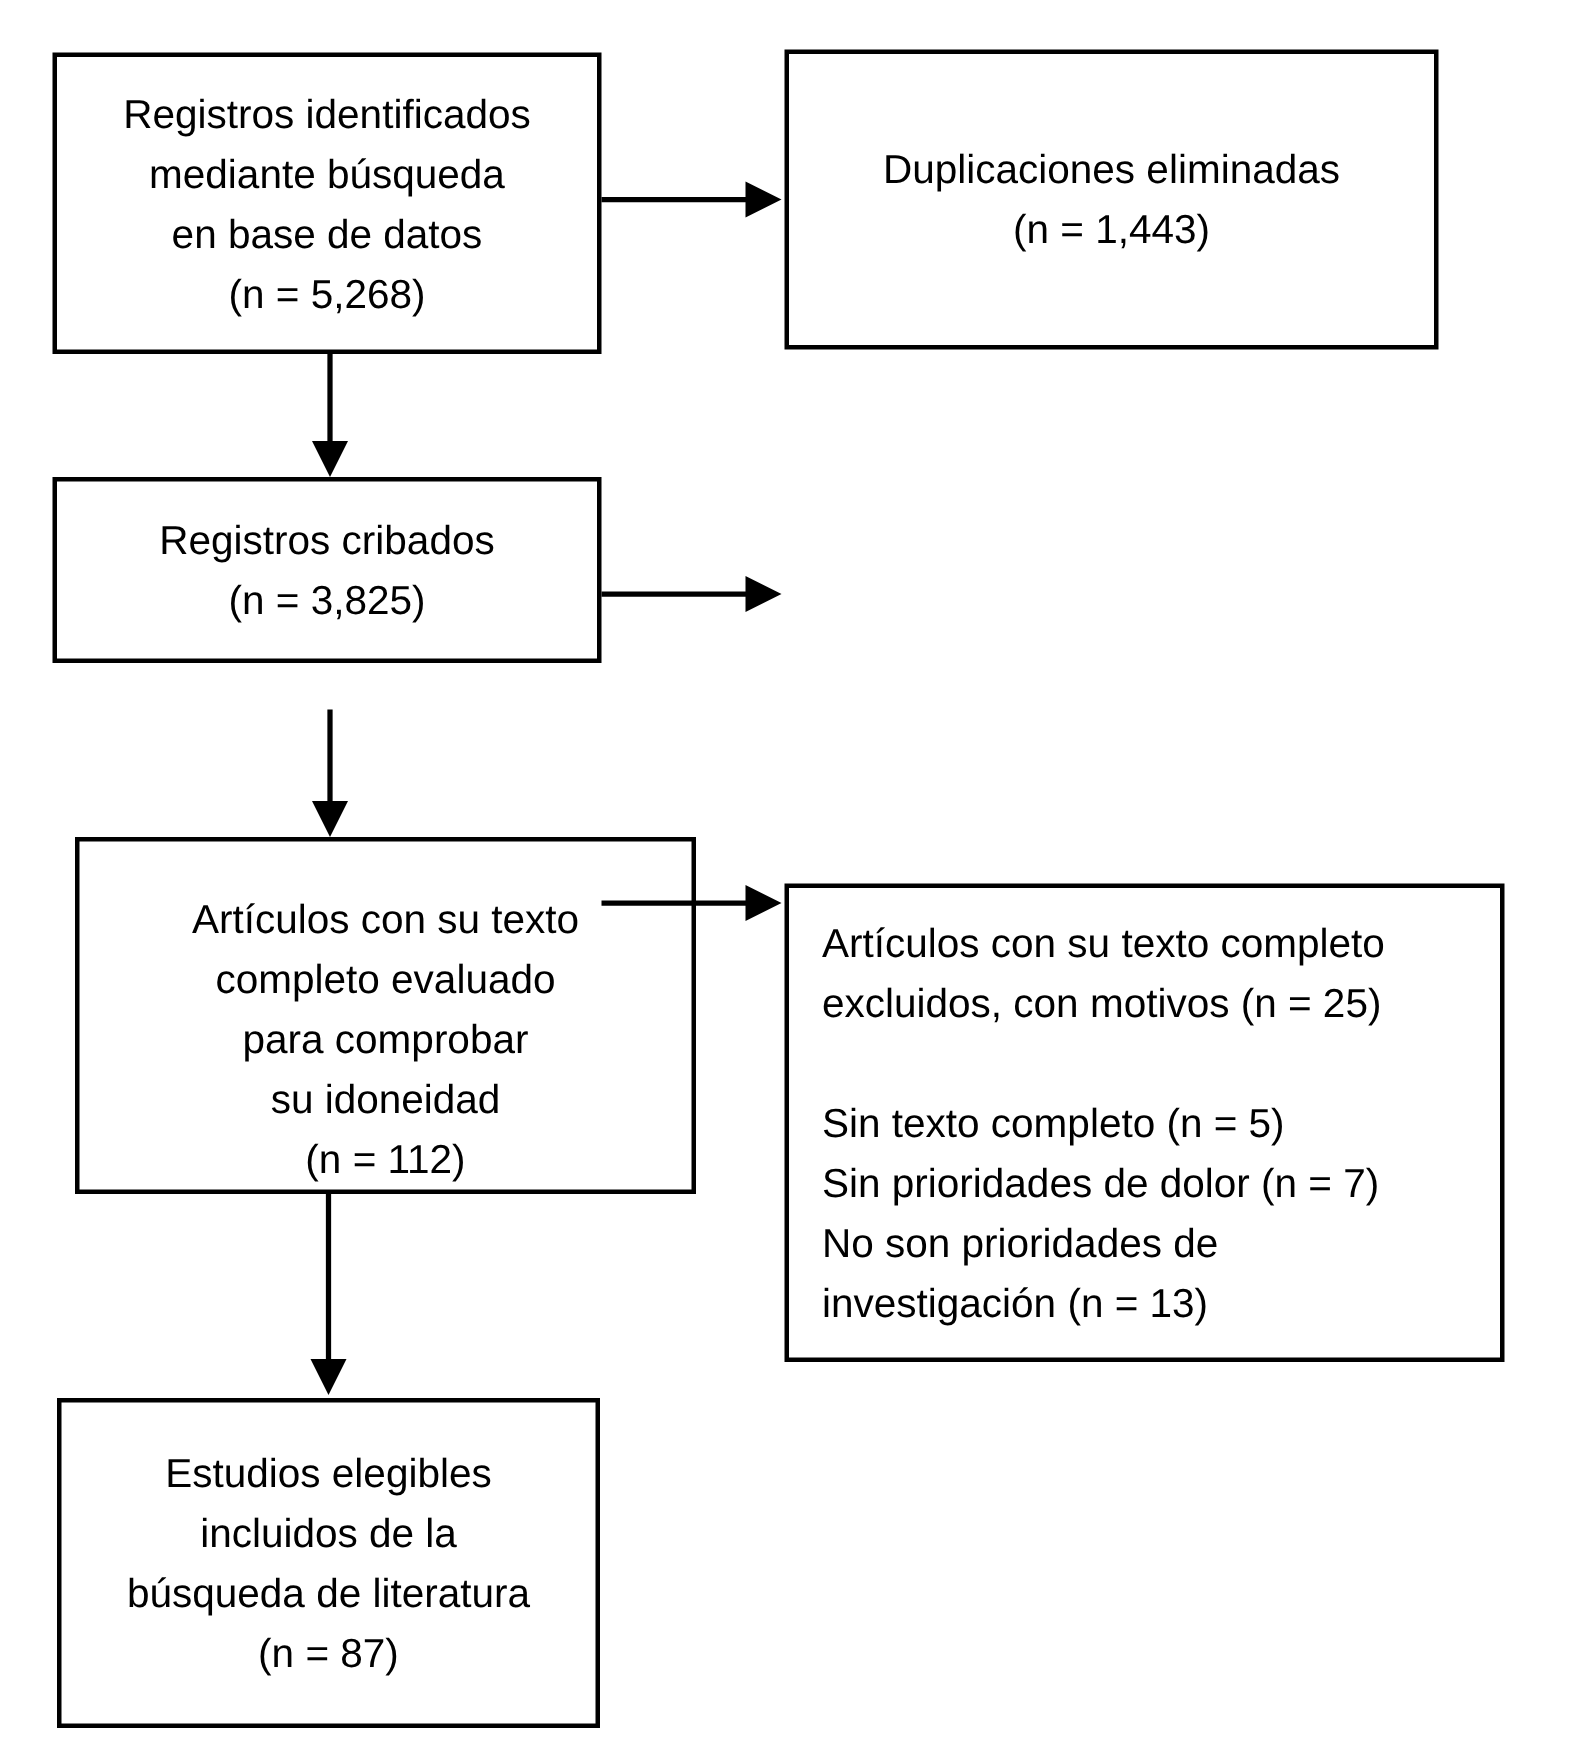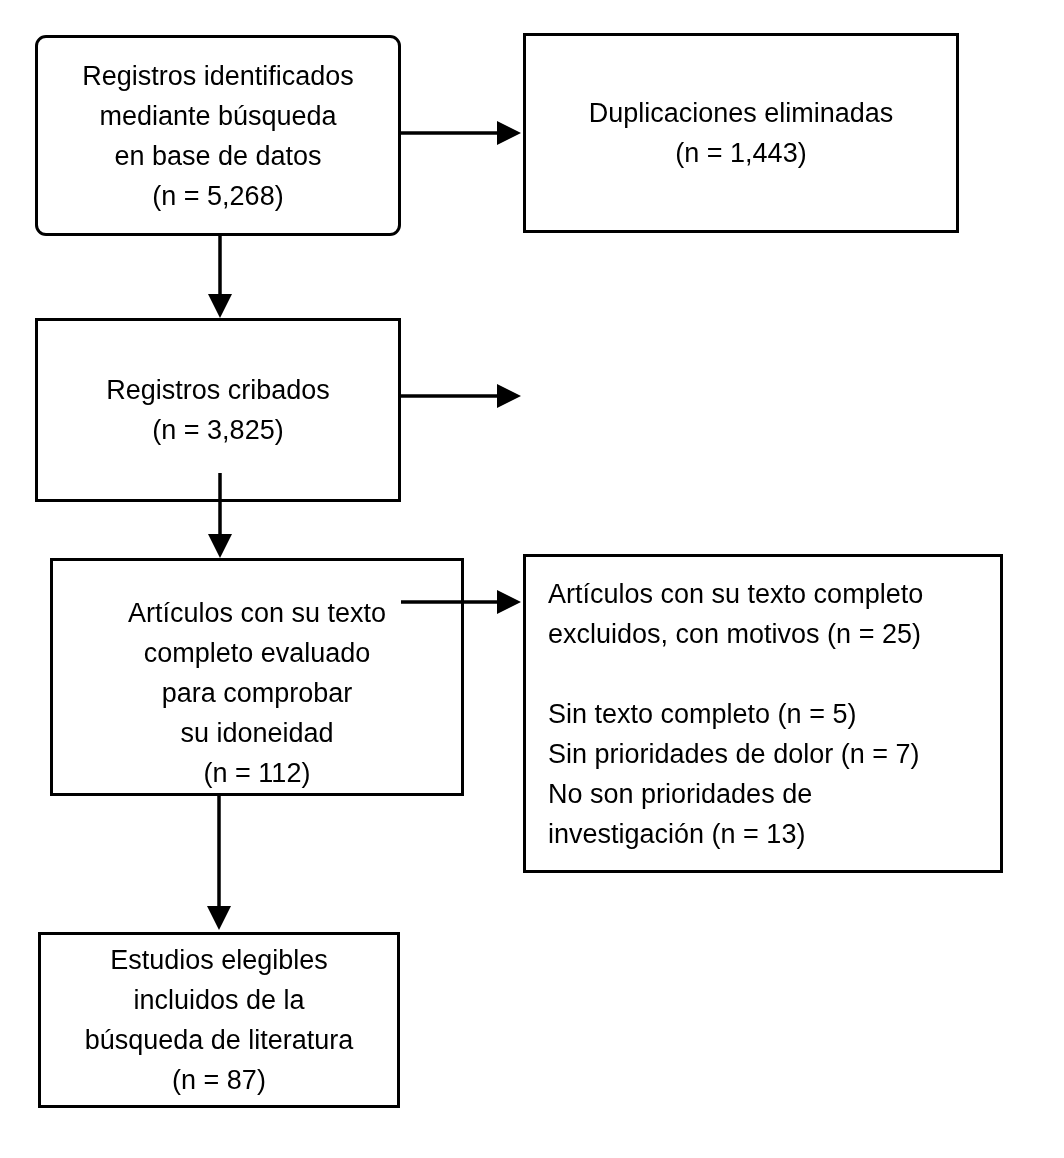--- a/index.html
+++ b/index.html
@@ -30,29 +30,30 @@
     font-size: 27px;
     line-height: 40px;
     color: #000000;
   }
   .box-text.align-left {
     text-align: left;
   }
   #box-fulltext-excluded {
     justify-content: flex-start;
     padding-left: 22px;
+    margin-top: 35px;
   }
   
-  #box-identified        { left: 35px;  top: 35px;  width: 366px; height: 201px; border-radius: 11px; }
+  #box-identified        { left: 35px;  top: 35px;  width: 366px; height: 201px; }
   #box-duplicates        { left: 523px; top: 33px;  width: 436px; height: 200px; }
-  #box-screened          { left: 35px;  top: 318px; width: 366px; height: 184px; }
+  #box-screened          { left: 35px;  top: 318px; width: 366px; height: 124px; }
   #box-excluded-title    { left: 523px; top: 314px; width: 480px; height: 159px; }
   #box-fulltext-assessed { left: 50px;  top: 558px; width: 414px; height: 238px; align-items: flex-end; }
   #box-fulltext-excluded { left: 523px; top: 554px; width: 480px; height: 319px; }
-  #box-included          { left: 38px;  top: 932px; width: 362px; height: 176px; }
+  #box-included          { left: 38px;  top: 932px; width: 362px; height: 220px; }
   .arrows-layer {
     position: absolute;
     left: 0;
     top: 0;
     width: 1064px;
     height: 1158px;
     pointer-events: none;
   }
   .arrows-layer line    { stroke: #000000; stroke-width: 3.5px; }
   .arrows-layer polygon { fill: #000000; }

